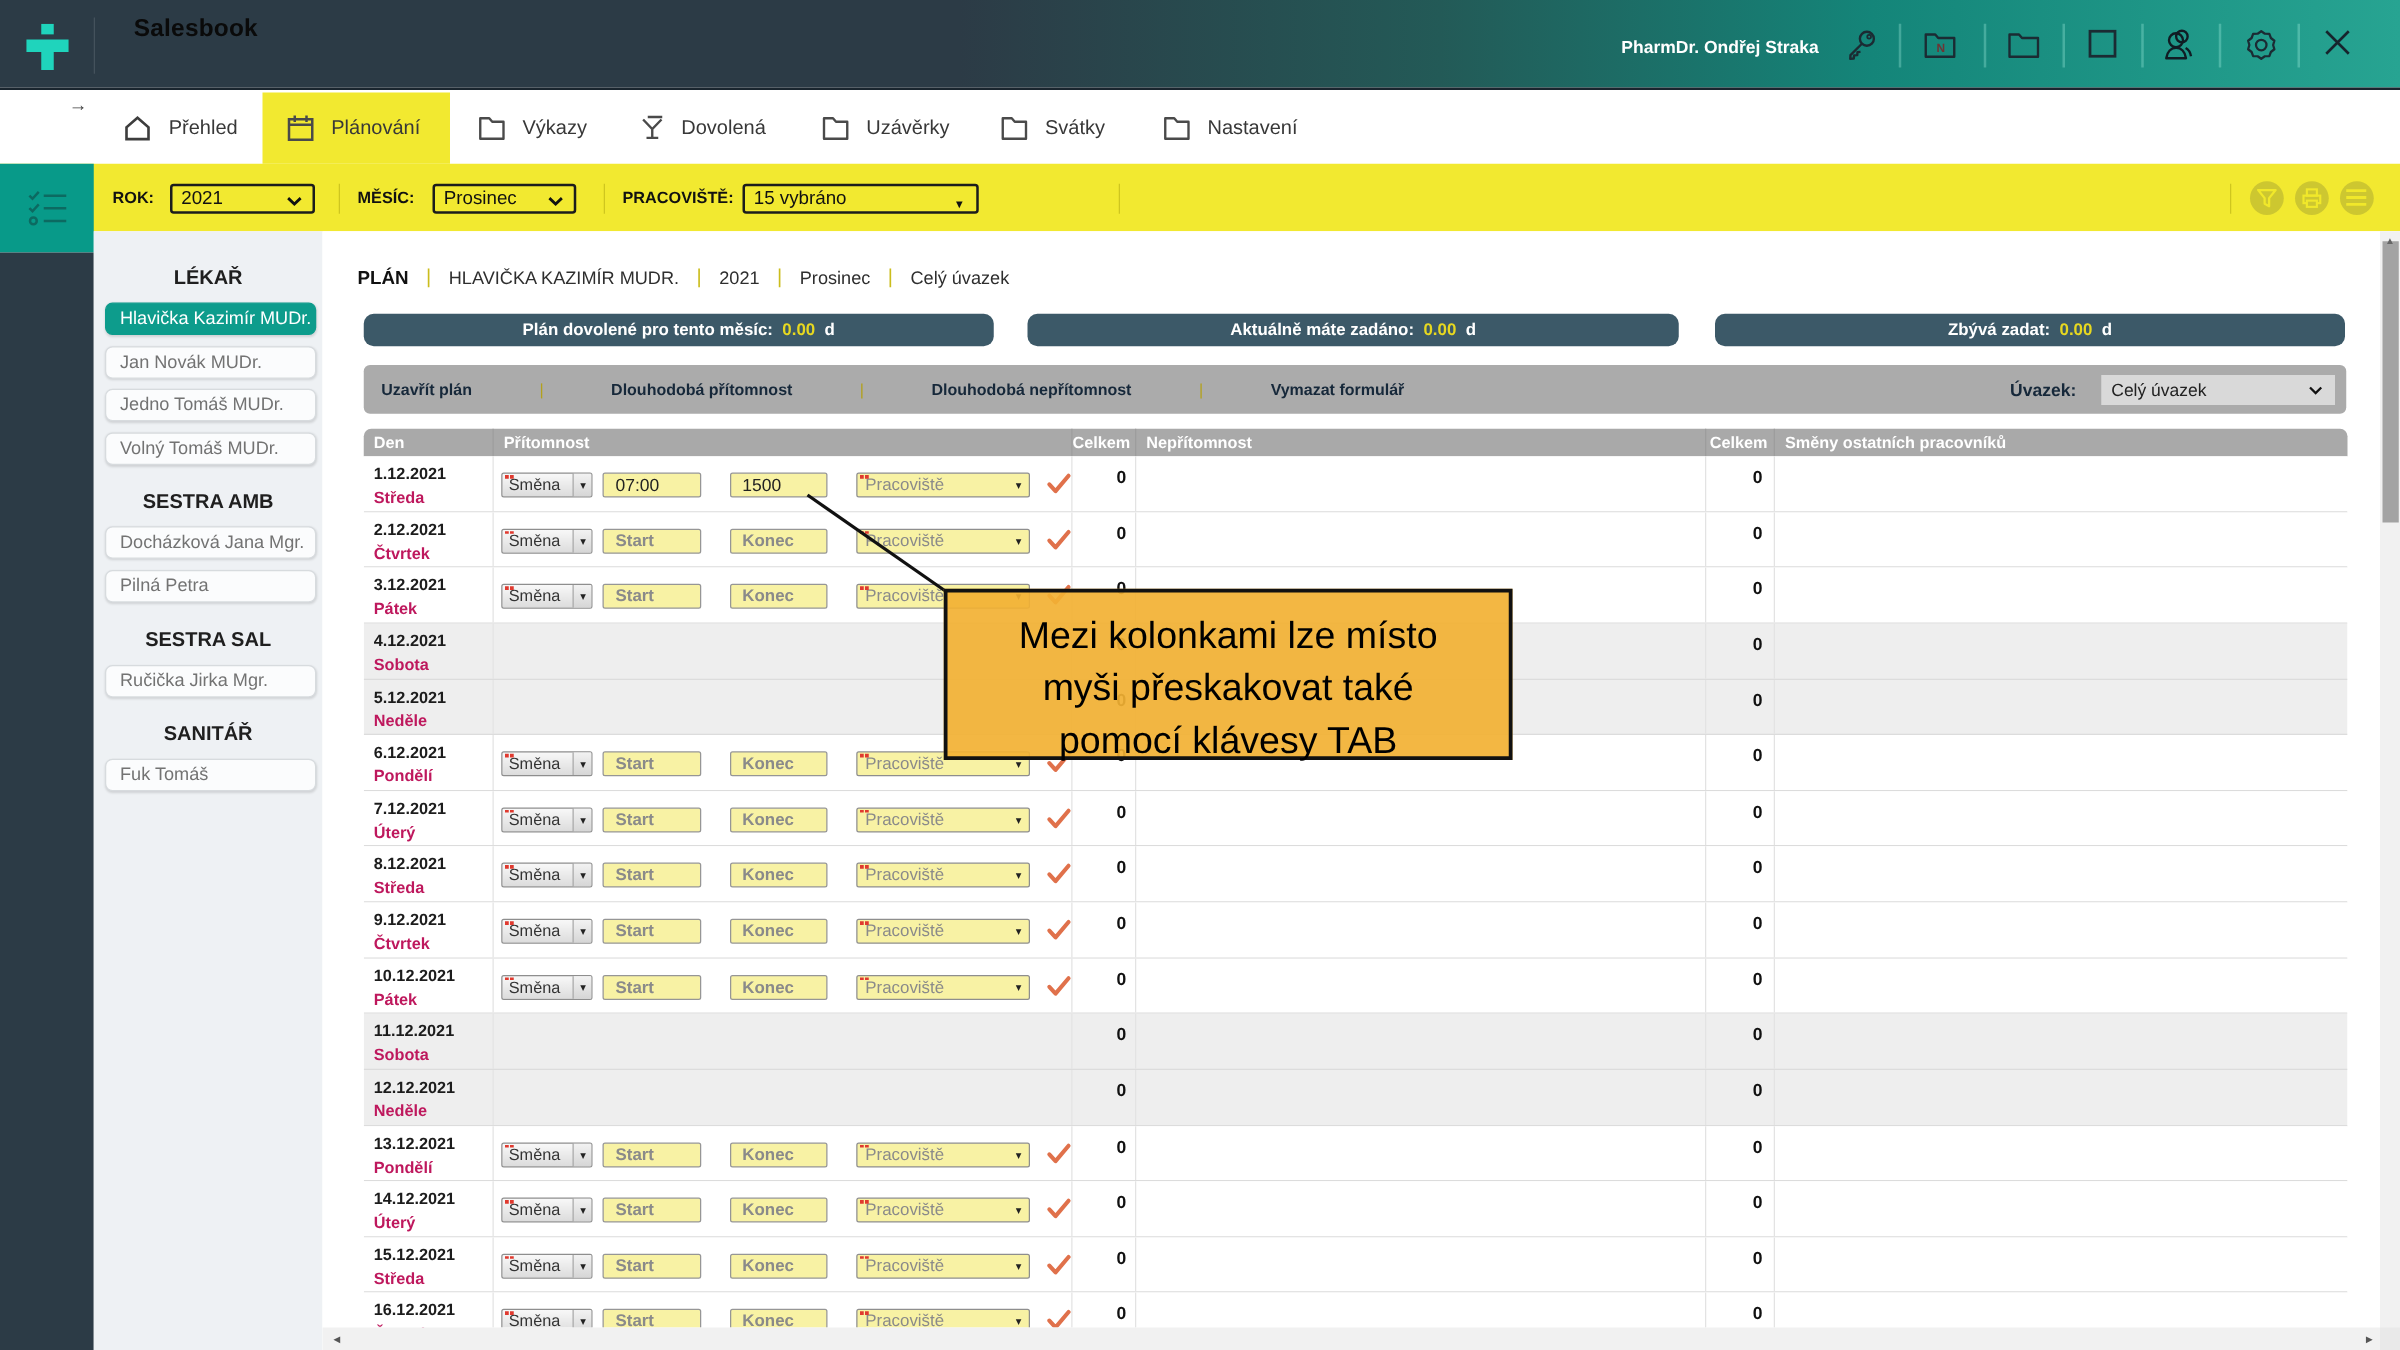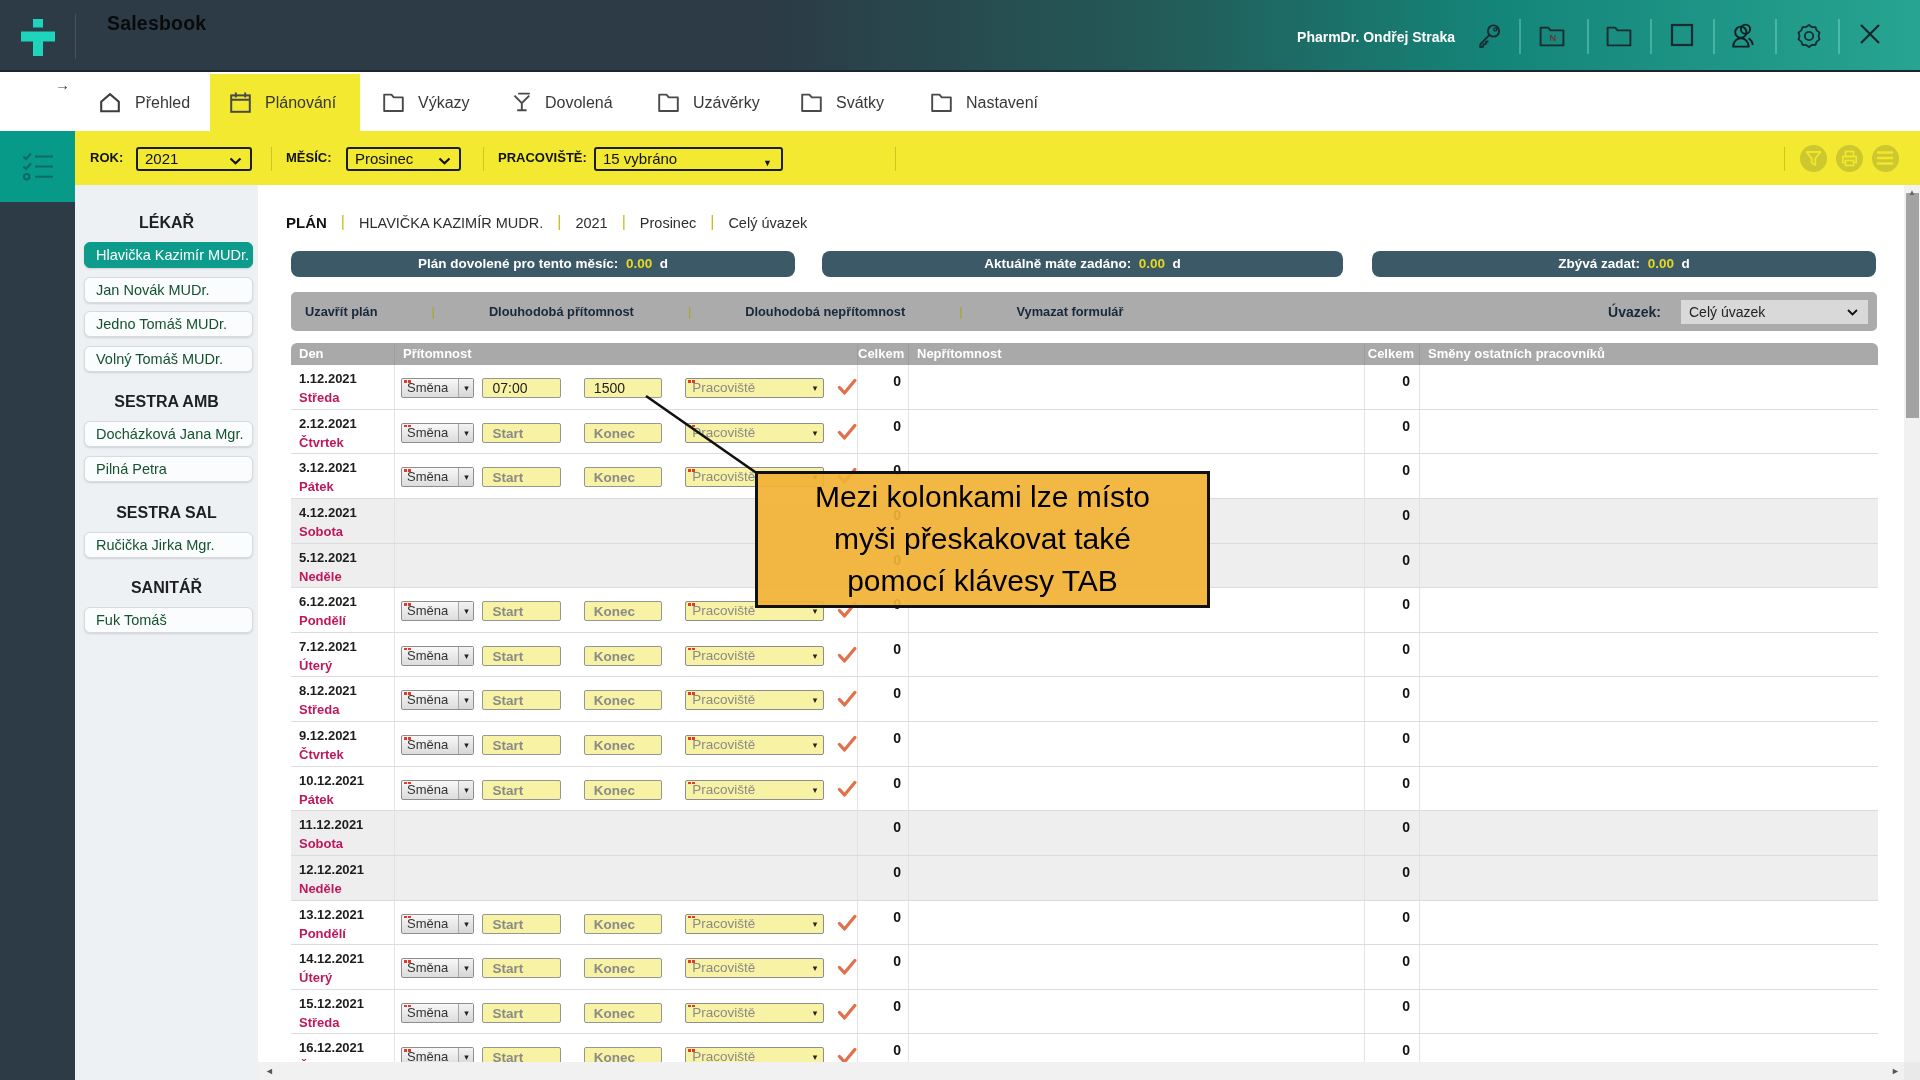--- a/index.html
+++ b/index.html
@@ -29,21 +29,21 @@
 .flabel { position:absolute; top:19px; font-size:13px; font-weight:bold; color:#111; }
 .fsel { position:absolute; top:16px; height:24px; border:2px solid #1c1c1c; border-radius:3px; font-size:15px; color:#111; padding-left:7px; padding-bottom:2px; display:flex; align-items:center; }
 .fsel svg { position:absolute; right:8px; top:8px; }
 .fsep { position:absolute; top:16px; width:1px; height:24px; background:#cfc61f; }
 .ycirc { position:absolute; top:13.5px; width:27px; height:27px; border-radius:50%; background:#cdc730; display:flex; align-items:center; justify-content:center; }
 
 
 .strip { position:absolute; left:0; top:202px; width:75px; height:878px; background:#2c3b46; }
 .sidebar { position:absolute; left:75px; top:185px; width:183px; height:895px; background:#eef1f4; }
 .stitle { position:absolute; left:0; width:183px; text-align:center; font-size:16px; font-weight:bold; color:#1f1f1f; }
-.sbtn { position:absolute; left:9px; width:169px; height:26px; background:#fbfcfd; border:1px solid #d7dbde; border-radius:6px; box-shadow:0 1px 2px rgba(0,0,0,0.13); font-size:14.5px; color:#14532d; line-height:24px; padding-left:11px; }
+.sbtn { position:absolute; left:9px; width:169px; height:26px; background:#fbfcfd; border:1px solid #d7dbde; border-radius:6px; box-shadow:0 1px 2px rgba(0,0,0,0.13); font-size:14.5px; color:#737373; line-height:24px; padding-left:11px; }
 .sbtn.act { background:#0d9c8c; border-color:#0d9c8c; color:#fff; }
 
 
 .content { position:absolute; left:258px; top:185px; width:1662px; height:895px; background:#fff; }
 
 .crumbs { position:absolute; left:28px; top:28px; font-size:14.5px; color:#2e2e2e; display:flex; align-items:flex-end; }
 .crumbs .b { font-weight:bold; color:#111; font-size:15px; }
 .crumbs .sep { color:#cbbd1d; margin:0 14px; font-size:16px; }
 
 .pill { position:absolute; top:66px; height:26px; background:#3c5968; border-radius:8px; color:#fff; font-size:13.5px; font-weight:bold; text-align:center; line-height:26px; }
@@ -93,21 +93,21 @@
 
 
 .vsb { position:absolute; left:1904px; top:185px; width:16px; height:895px; background:#f1f1f1; }
 .vthumb { position:absolute; left:1905.5px; top:193px; width:13px; height:225px; background:#a3a3a3; }
 .varr { position:absolute; left:1908px; font-size:8px; color:#666; }
 .hsb { position:absolute; left:258px; top:1062px; width:1646px; height:18px; background:#f1f1f1; }
 .harr { position:absolute; top:1066px; font-size:9px; color:#555; }
 .corner { position:absolute; left:1904px; top:1062px; width:16px; height:18px; background:#e9e9e9; }
 
 
-.callout { position:absolute; left:755px; top:471px; width:455px; height:137px; background:rgba(242,177,51,0.92); border:3px solid #111; text-align:center; font-size:30px; color:#000; line-height:42px; padding-top:2px; }
+.callout { position:absolute; left:755px; top:471px; width:455px; height:137px; background:rgba(242,177,51,0.92); border:3px solid #111; text-align:center; font-size:30px; color:#000; line-height:42px; padding-top:14px; }
 .lineov { position:absolute; left:0; top:0; pointer-events:none; }
 </style></head>
 <body>
 <div class="topbar">
   <svg class="logo" width="34" height="38" viewBox="0 0 34 38" style="top:19px">
     <rect x="12" y="0" width="10" height="8.5" fill="#1fd4bc"></rect>
     <path d="M0 12.5 H34 V22.5 H22 V37 H12 V22.5 H0 Z" fill="#1fd4bc"></path>
   </svg>
   <div class="ldiv"></div>
   <div class="brand">Salesbook</div>

